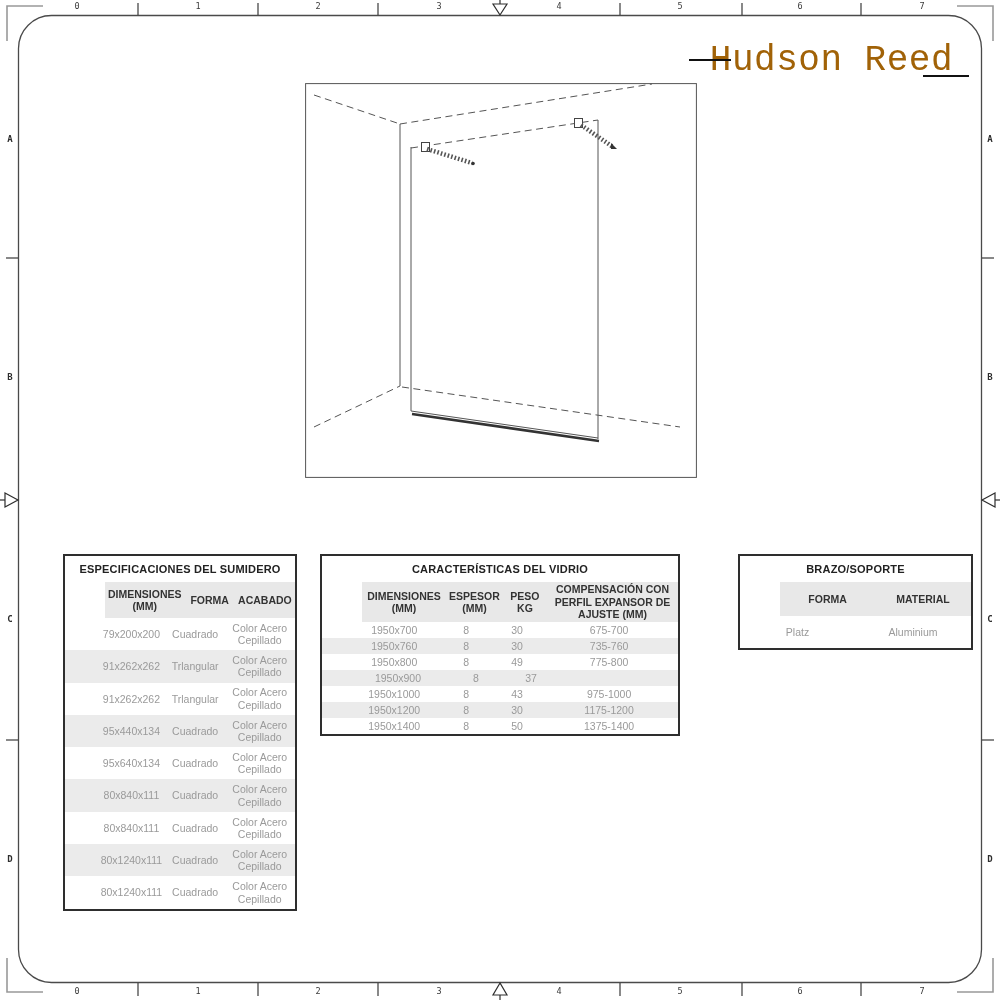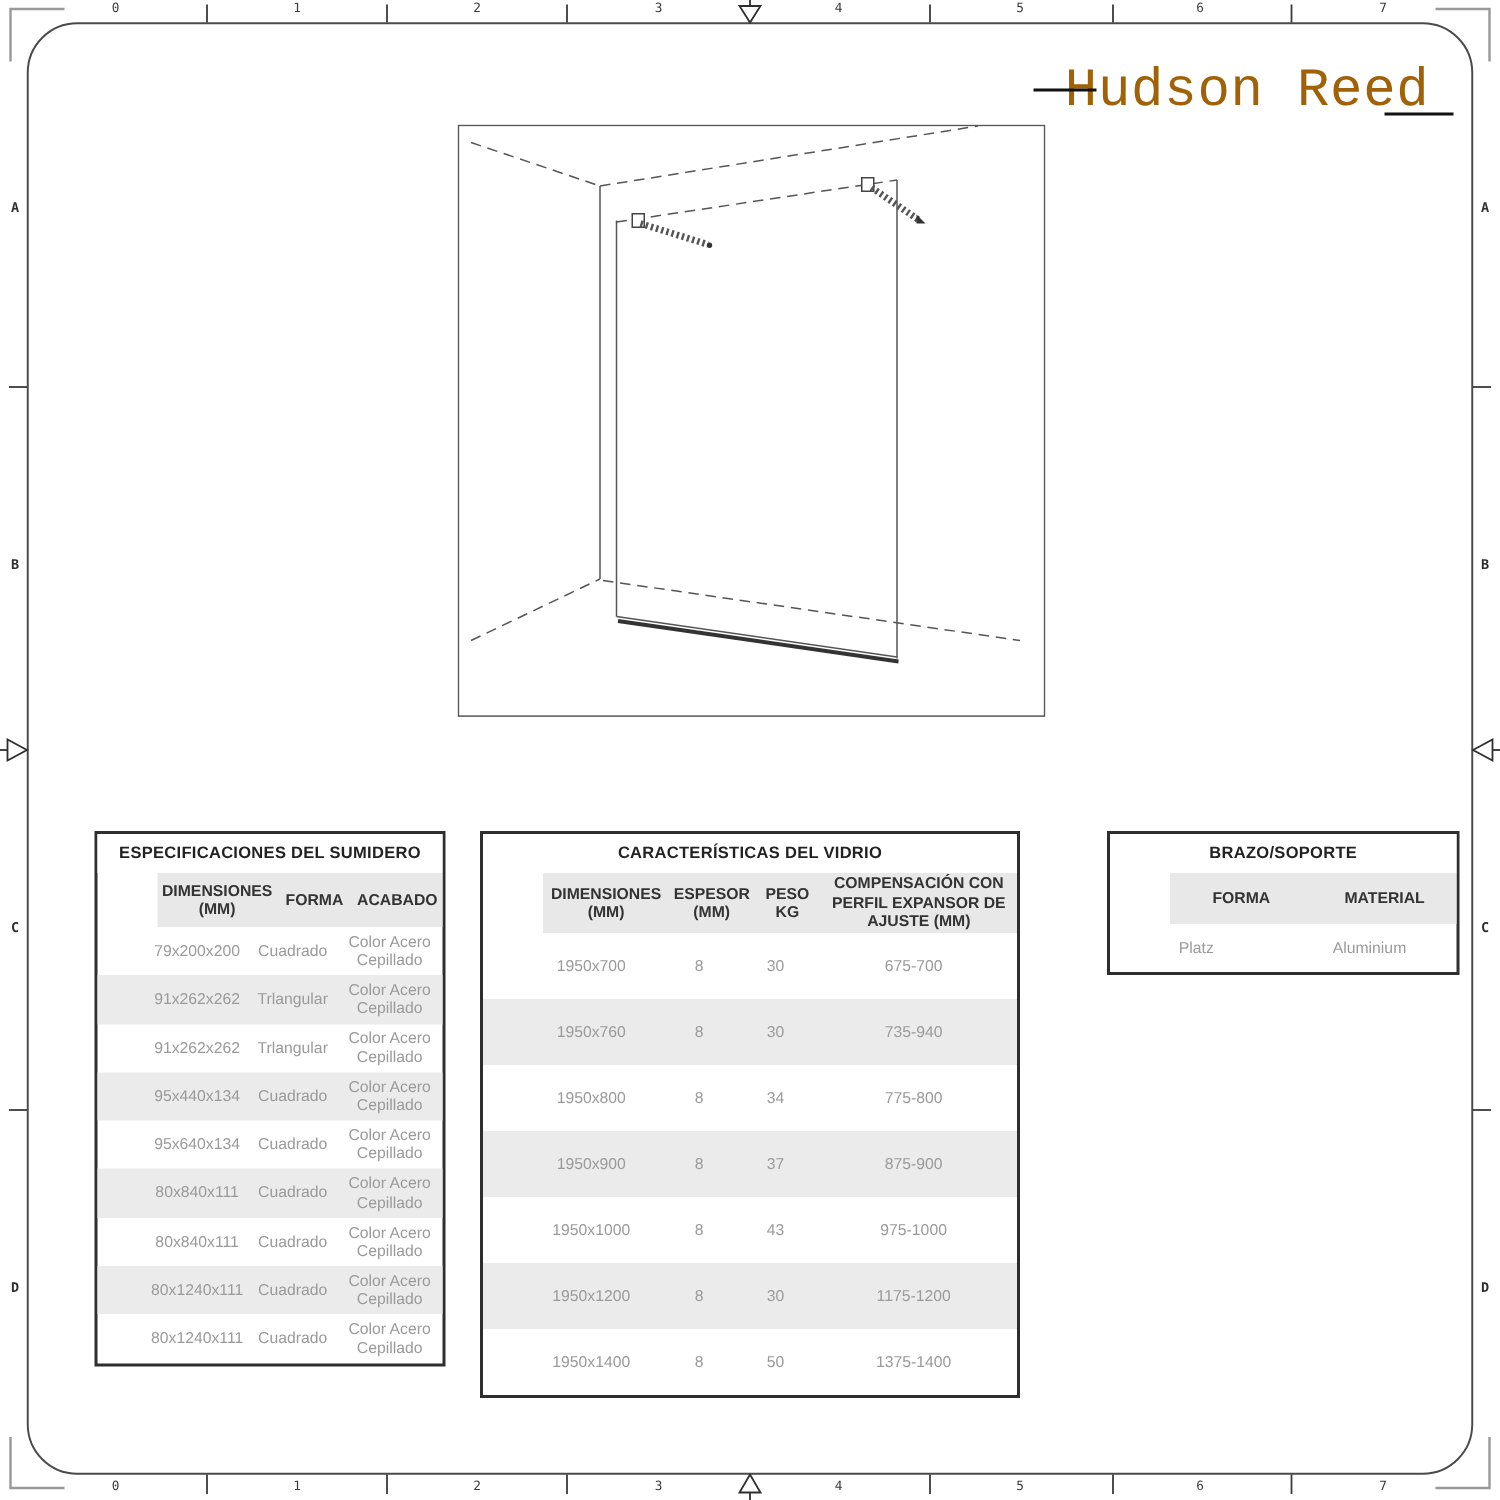--- a/index.html
+++ b/index.html
@@ -30,21 +30,21 @@
   #table-sumidero .tbl-title { height:26px; }
   #table-sumidero .tbl-head  { height:36px; }
   #table-sumidero .tbl-row   { height:32.3px;padding-left:32px; }
   #table-sumidero .c0 { width:80px; }
   #table-sumidero .c1 { width:68px; }
   #table-sumidero .c2 { width:82px; }
 
   #table-vidrio { left:320px; top:554px; width:360px; }
   #table-vidrio .tbl-title { height:26px; }
   #table-vidrio .tbl-head  { height:40px; }
-  #table-vidrio .tbl-row   { height:44px;padding-left:28px; }
+  #table-vidrio .tbl-row   { height:16px;padding-left:28px; }
   #table-vidrio .c0 { width:96px; }
   #table-vidrio .c1 { width:60px; }
   #table-vidrio .c2 { width:50px; }
   #table-vidrio .c3 { width:150px; }
 
   #table-brazo { left:738px; top:554px; width:235px; }
   #table-brazo .tbl-title { height:26px; }
   #table-brazo .tbl-head  { height:34px; }
   #table-brazo .tbl-row   { height:32px; }
   #table-brazo .c0 { width:115px; }
@@ -224,33 +224,32 @@
   <div class="tbl-row">
       <div class="cell c0">1950x700</div>
       <div class="cell c1">8</div>
       <div class="cell c2">30</div>
       <div class="cell c3">675-700</div>
     </div>
   <div class="tbl-row alt">
       <div class="cell c0">1950x760</div>
       <div class="cell c1">8</div>
       <div class="cell c2">30</div>
-      <div class="cell c3">735-940</div>
+      <div class="cell c3">735-760</div>
     </div>
   <div class="tbl-row">
       <div class="cell c0">1950x800</div>
       <div class="cell c1">8</div>
-      <div class="cell c2">34</div>
+      <div class="cell c2">49</div>
       <div class="cell c3">775-800</div>
     </div>
   <div class="tbl-row alt">
       <div class="cell c0">1950x900</div>
       <div class="cell c1">8</div>
       <div class="cell c2">37</div>
-      <div class="cell c3">875-900</div>
     </div>
   <div class="tbl-row">
       <div class="cell c0">1950x1000</div>
       <div class="cell c1">8</div>
       <div class="cell c2">43</div>
       <div class="cell c3">975-1000</div>
     </div>
   <div class="tbl-row alt">
       <div class="cell c0">1950x1200</div>
       <div class="cell c1">8</div>

